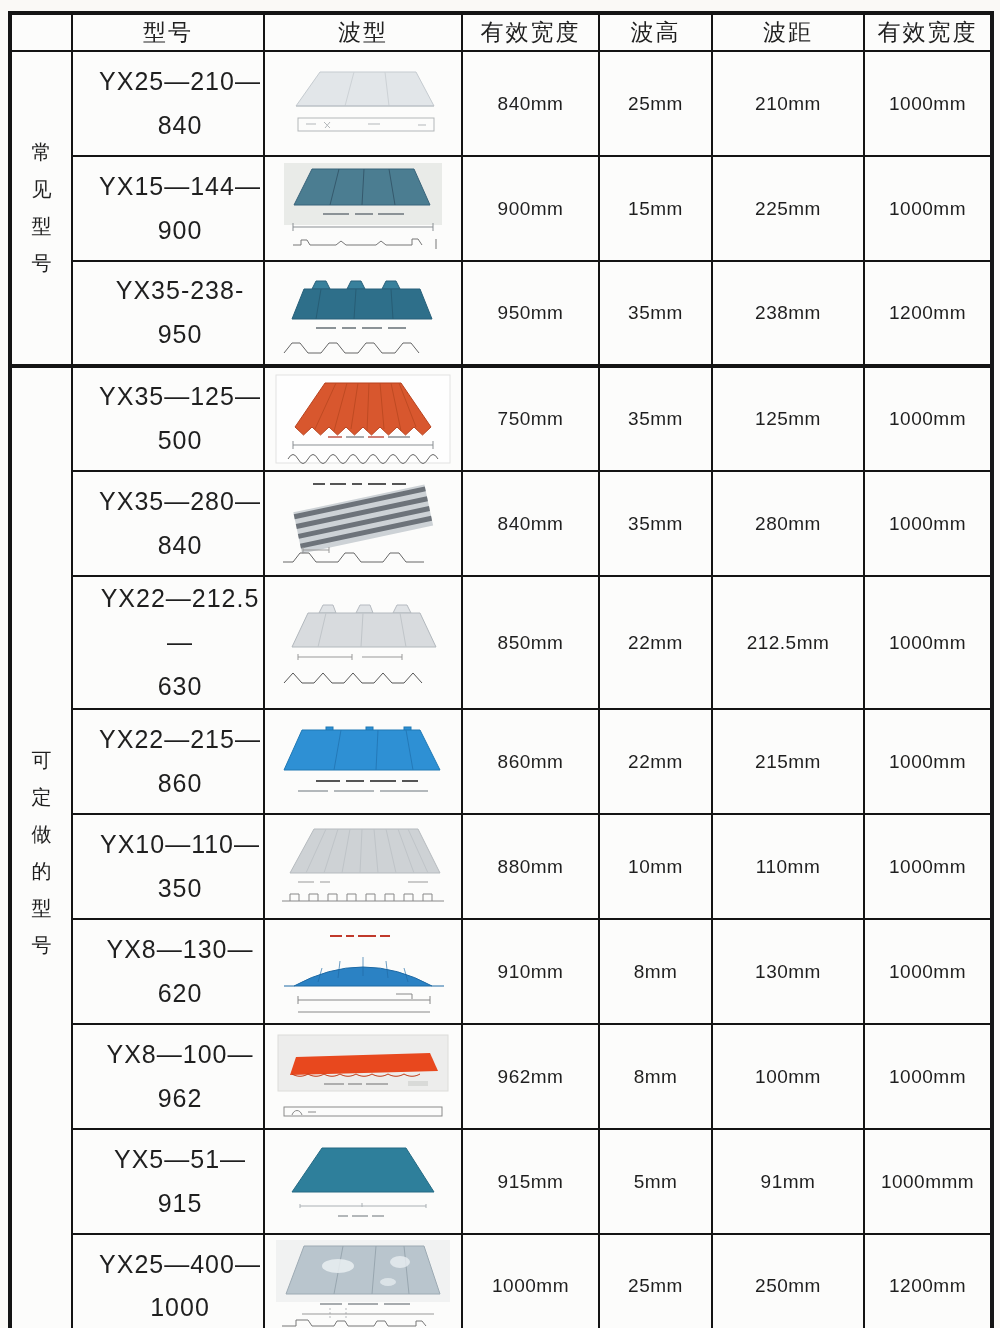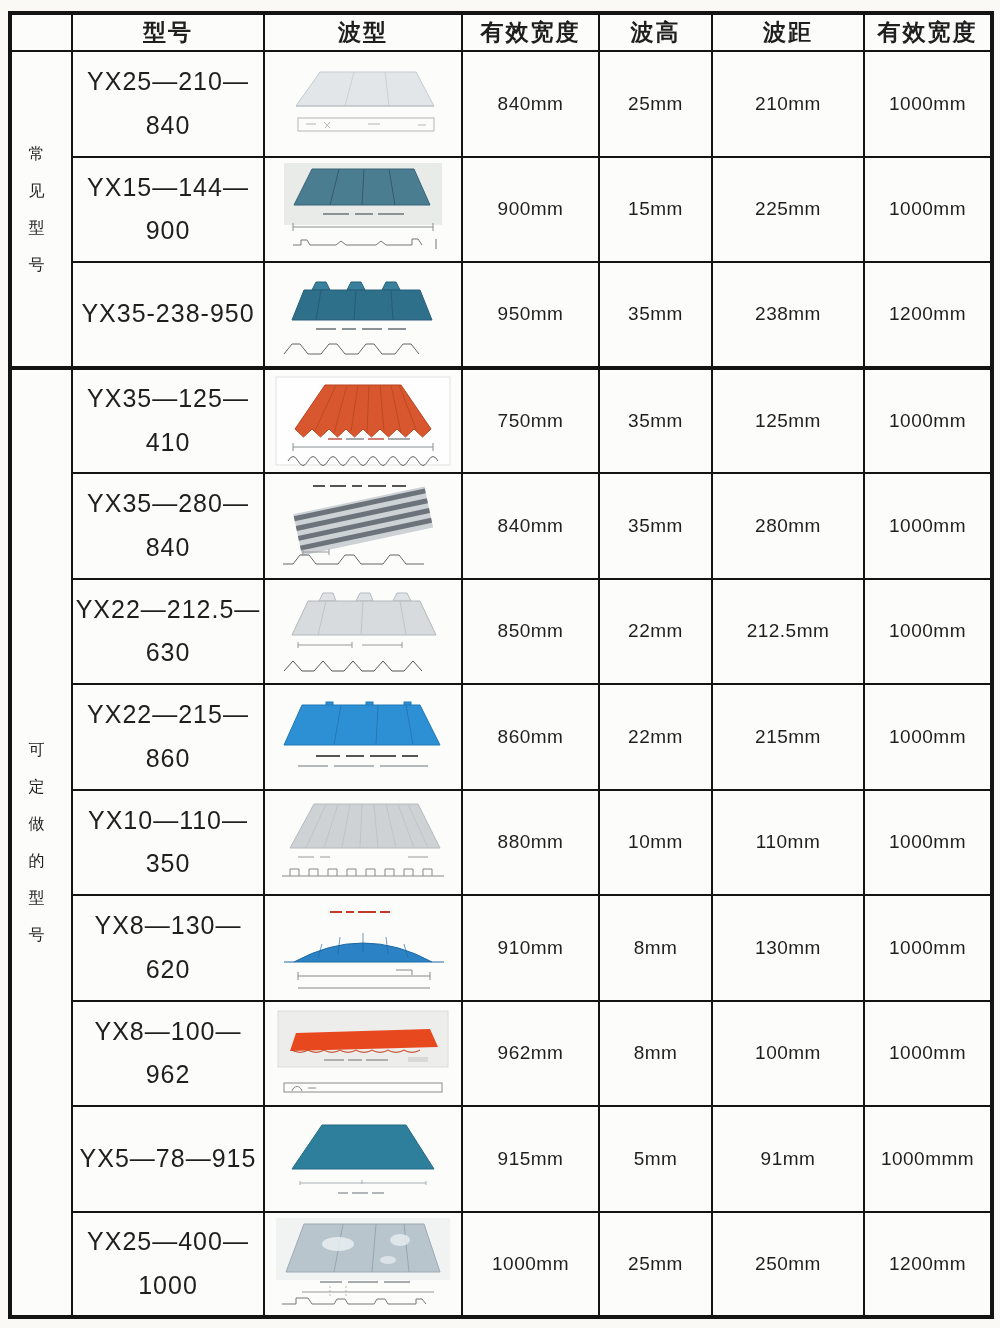--- a/index.html
+++ b/index.html
@@ -15,29 +15,29 @@
     border-collapse:collapse;table-layout:fixed;
     background:#fcfcfb;
     border:4px solid #141414;
   }
   th,td{
     border:2px solid #141414;
     padding:0;text-align:center;vertical-align:middle;
   }
   thead tr{height:38px;}
   tbody tr{height:105px;}
-  th{font-weight:700;font-size:23px;letter-spacing:2px;}
-  td.model{font-size:25px;letter-spacing:1px;white-space:pre-line;line-height:1.75;}
+  th{font-weight:400;font-size:23px;letter-spacing:2px;}
+  td.model{font-size:25px;letter-spacing:1px;white-space:pre-line;line-height:1.75;padding-left:24px;}
   td.val{font-size:19px;letter-spacing:.5px;}
   td.group{vertical-align:middle;}
   .vtext{
     width:26px;margin:16px auto;
-    font-size:16px;line-height:37px;
+    font-size:20px;line-height:37px;
     word-break:break-all;letter-spacing:0;
-    text-align:left;
+    text-align:center;
   }
   tbody tr.group-start td{border-top:4px solid #141414;}
   td.wave .img{display:flex;justify-content:center;align-items:center;}
   td.wave svg{display:block;}
 </style>
 </head>
 <body>
 
 <table class="spec">
   <colgroup>
@@ -128,21 +128,21 @@
       <td class="val">950mm</td>
       <td class="val">35mm</td>
       <td class="val">238mm</td>
       <td class="val">1200mm</td>
     </tr>
 
     <tr class="group-start">
       <td class="group" rowspan="9">
         <div class="vtext">可定做的型号</div>
       </td>
-      <td class="model">YX35—125—410</td>
+      <td class="model">YX35—125—500</td>
       <td class="wave">
         <div class="img">
           <svg width="190" height="96" viewBox="0 0 190 96">
             <rect x="8" y="4" width="174" height="88" fill="#fefefe" stroke="#e2e2e2"></rect>
             <path d="M57,12 H133 L163,56 l-8.5,8 l-8.5,-8 l-8.5,8 l-8.5,-8 l-8.5,8 l-8.5,-8 l-8.5,8 l-8.5,-8 l-8.5,8 l-8.5,-8 l-8.5,8 l-8.5,-8 l-8.5,8 l-8.5,-8 l-8.5,8 l-8.5,-8 Z" stroke="#b8431f" fill="#d8572e"></path>
             <path d="M68,12 L47,58 M79,12 L66,60 M90,12 L83,58 M101,12 L99,60 M112,12 L116,58 M123,12 L133,60 M131,12 L148,56" stroke="#bf4a22" fill="none"></path>
             <path d="M60,66 h14 M100,66 h16" stroke="#c0564a" stroke-width="1.5" fill="none"></path>
             <path d="M78,66 h18 M120,66 h22" stroke="#8a8f93" stroke-width="1.5" fill="none"></path>
             <path d="M25,74 H165 M25,70 v8 M165,70 v8" stroke="#8a8f93" fill="none"></path>
             <path d="M20,88 q5,-9 10,0 t10,0 t10,0 t10,0 t10,0 t10,0 t10,0 t10,0 t10,0 t10,0 t10,0 t10,0 t10,0 t10,0 t10,0" fill="none" stroke="#666"></path>
@@ -275,21 +275,21 @@
           </svg>
         </div>
       </td>
       <td class="val">962mm</td>
       <td class="val">8mm</td>
       <td class="val">100mm</td>
       <td class="val">1000mm</td>
     </tr>
 
     <tr>
-      <td class="model">YX5—78—915</td>
+      <td class="model">YX5—51—915</td>
       <td class="wave">
         <div class="img">
           <svg width="190" height="96" viewBox="0 0 190 96">
             <polygon points="54,14 138,14 166,58 24,58" stroke="#256a84" fill="#2e7f9b"></polygon>
             <path d="M32,72 H158 M32,70 v4 M158,70 v4 M94,69 v4" stroke="#aab0b4" fill="none"></path>
             <path d="M70,82 h10 M84,82 h16 M104,82 h12" stroke="#9aa0a4" stroke-width="1.5" fill="none"></path>
           </svg>
         </div>
       </td>
       <td class="val">915mm</td>

